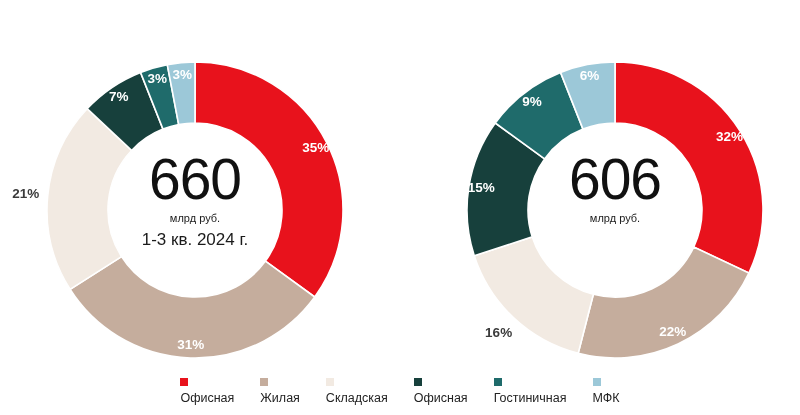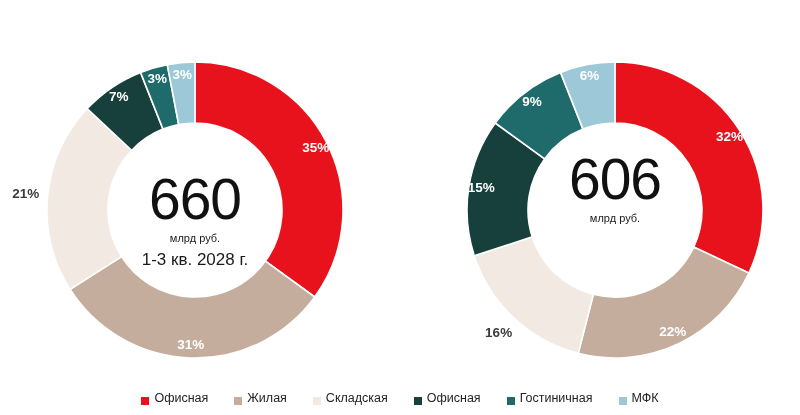--- a/index.html
+++ b/index.html
@@ -81,22 +81,22 @@
     right: 0;
     bottom: 10px;
     display: flex;
     flex-direction: row;
     justify-content: center;
     align-items: center;
     gap: 26px;
   }
   .legend-item {
     display: flex;
-    flex-direction: row;
-    align-items: flex-end;
+    flex-direction: column;
+    align-items: flex-start;
     gap: 5px;
   }
   .legend-swatch {
     width: 8px;
     height: 8px;
     display: inline-block;
     flex: 0 0 auto;
   }
   .legend-label {
     font-family: "Liberation Sans", sans-serif;
@@ -140,24 +140,24 @@
           <text x="729.406433905523" y="137.39546928034596" text-anchor="middle" dominant-baseline="middle" class="pct-label pct-in">32%</text>
           <text x="672.6930940070673" y="332.60406560914566" text-anchor="middle" dominant-baseline="middle" class="pct-label pct-in">22%</text>
           <text x="498.62699199212295" y="333.92466666164" text-anchor="middle" dominant-baseline="middle" class="pct-label pct-out">16%</text>
           <text x="481.1682298493588" y="188.80312998704875" text-anchor="middle" dominant-baseline="middle" class="pct-label pct-in">15%</text>
           <text x="531.9510942300217" y="102.93399582309395" text-anchor="middle" dominant-baseline="middle" class="pct-label pct-in">9%</text>
           <text x="589.6098318736342" y="76.90007752626272" text-anchor="middle" dominant-baseline="middle" class="pct-label pct-in">6%</text>
         </g>
     </svg>
   </div>
 
-  <div class="center-block" id="center-0" style="left:85px; top:150px;margin-top:20px;">
+  <div class="center-block" id="center-0" style="left:85px; top:150px;">
     <div class="center-value">660</div>
     <div class="center-unit">млрд руб.</div>
-    <div class="center-period">1-3 кв. 2028 г.</div>
+    <div class="center-period">1-3 кв. 2024 г.</div>
   </div>
 
   <div class="center-block" id="center-1" style="left:505px; top:150px;">
     <div class="center-value">606</div>
     <div class="center-unit">млрд руб.</div>
   </div>
 
   <div id="legend">
       <div class="legend-item">
         <span class="legend-swatch" style="background: rgb(232, 18, 28);"></span>

